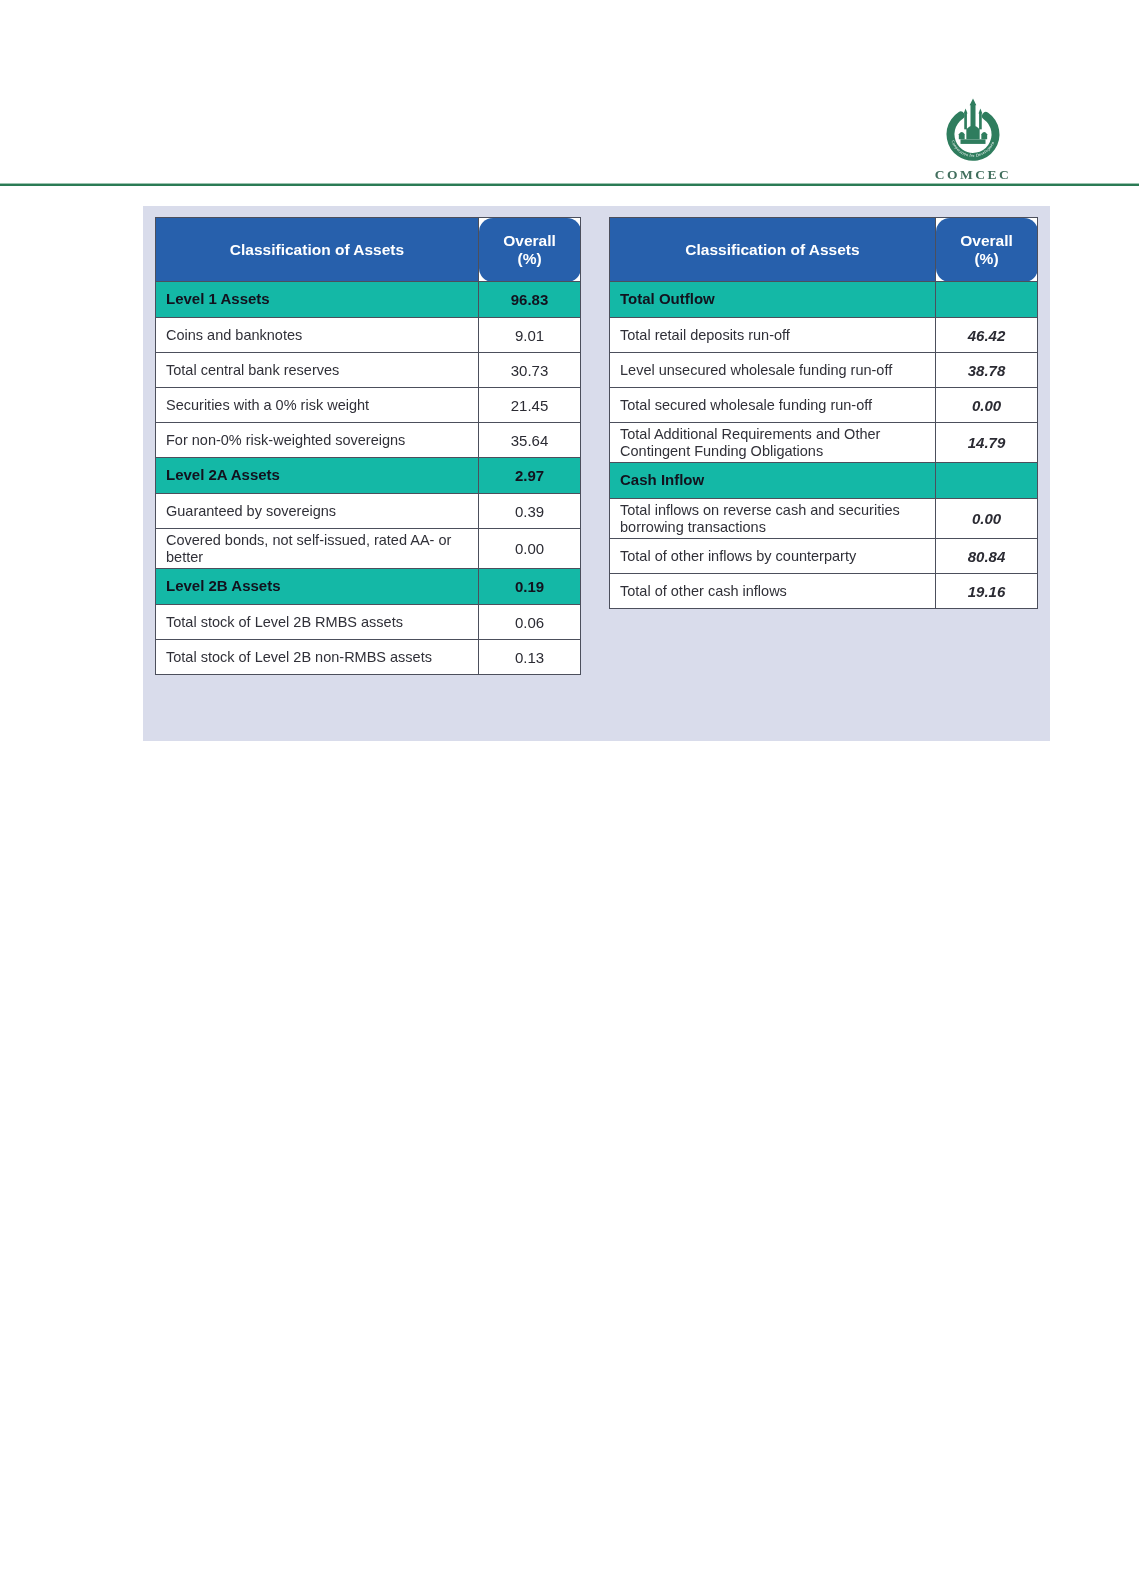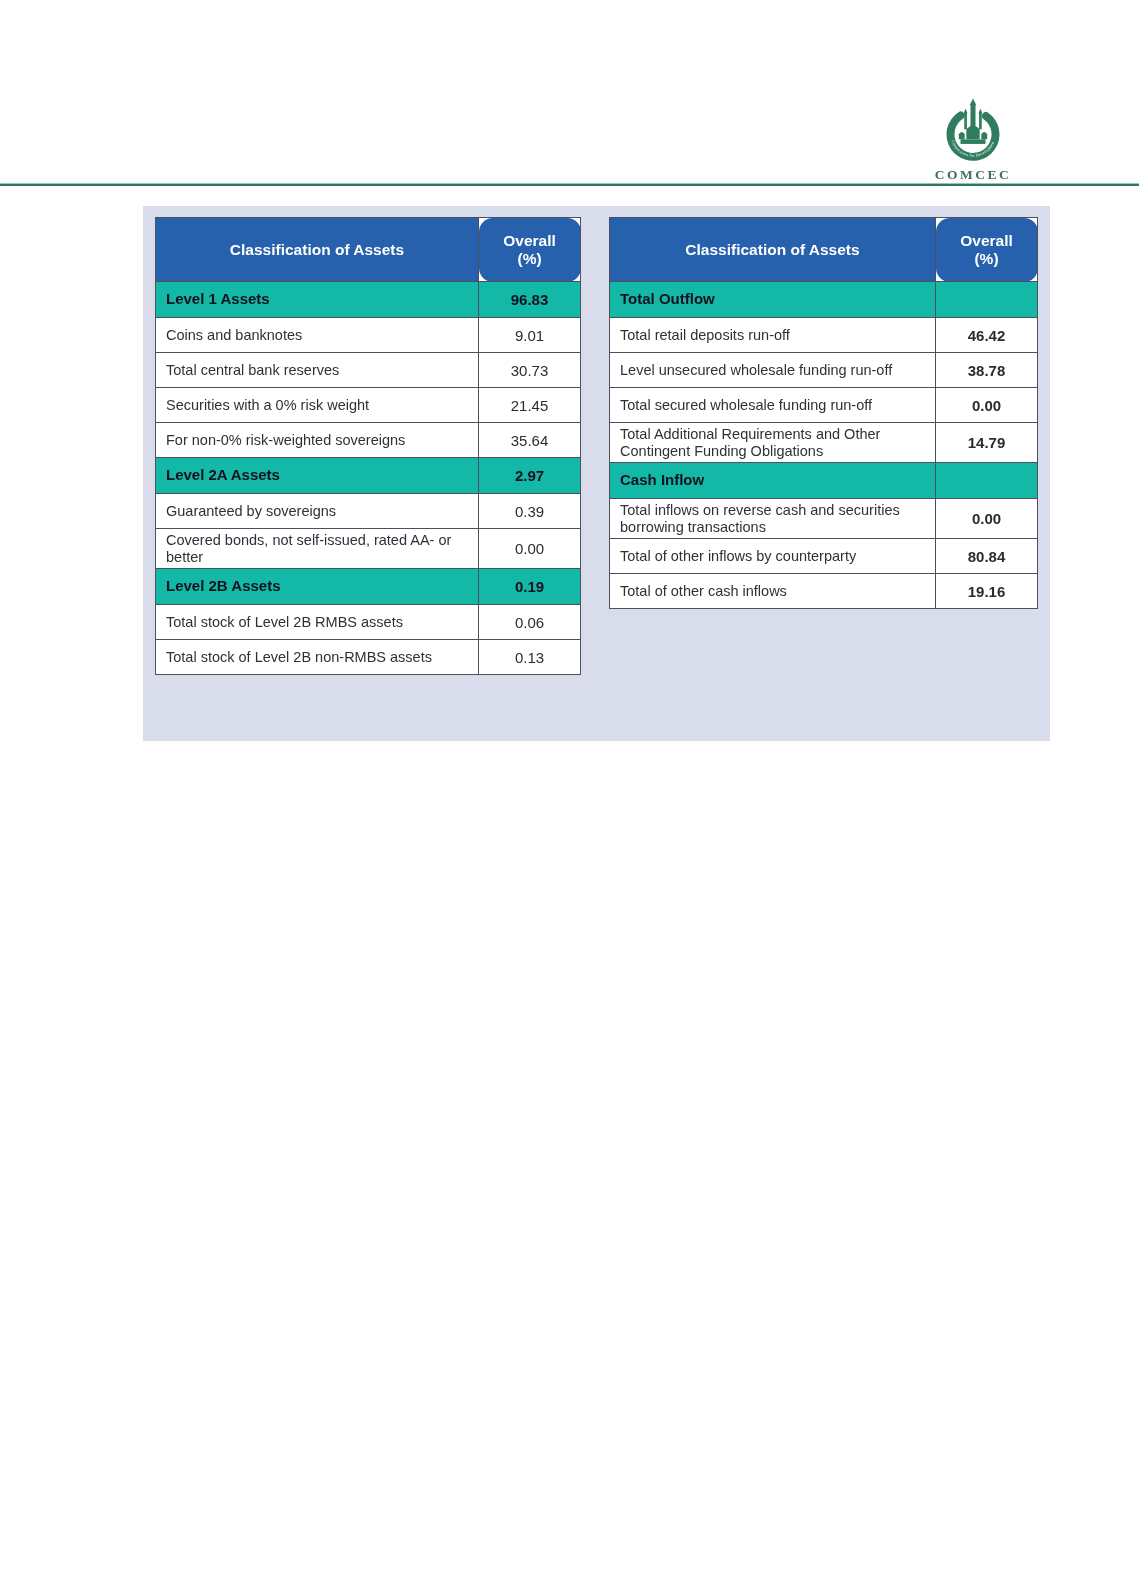--- a/index.html
+++ b/index.html
@@ -81,21 +81,21 @@
   .data-table tr.section td { height: 36px; }
   .data-table tr.section {
     background: #14b8a6;
   }
   .data-table tr.section td.label-cell {
     font-weight: bold; font-size: 15px; color: #12121E;
   }
   .data-table tr.section td.value-cell {
     font-weight: bold; color: #12121E;
   }
-  table.values-bold td.value-cell { font-weight: bold; }
+  table.values-bold td.value-cell { font-weight: bold; font-style: italic; }
 </style>
 </head>
 <body>
 
 <div class="page">
 
   <div class="logo-block">
     <svg class="logo-emblem" width="84" height="70" viewBox="0 0 100 84" xmlns="http://www.w3.org/2000/svg">
       <defs>
         <path id="crescent-text-path" d="M 24.6 55.2 A 27 27 0 0 0 75.4 55.2" fill="none"></path>

